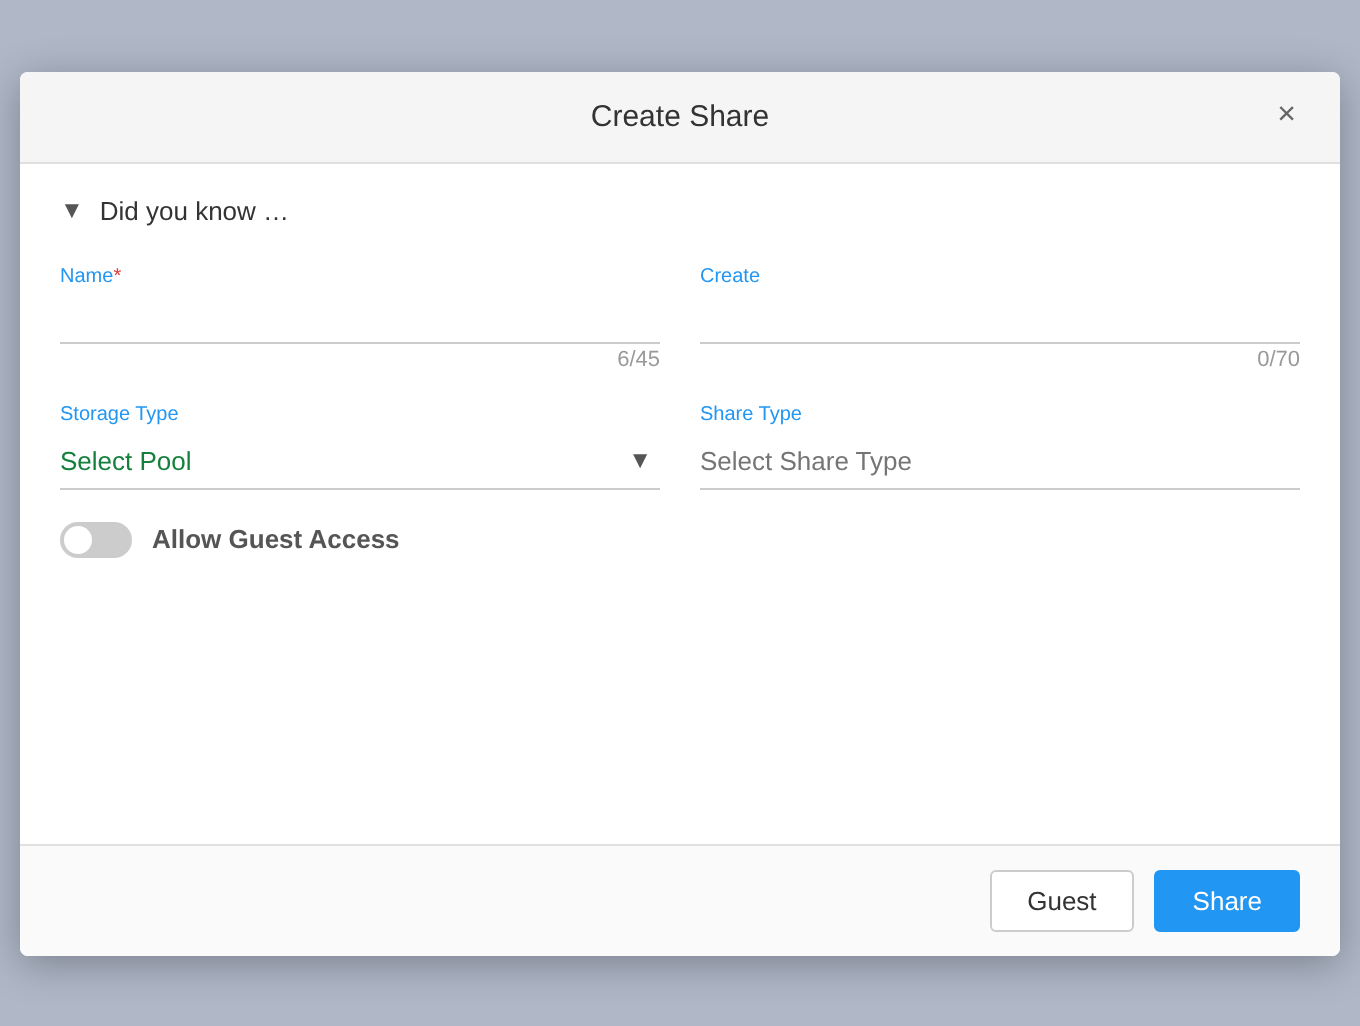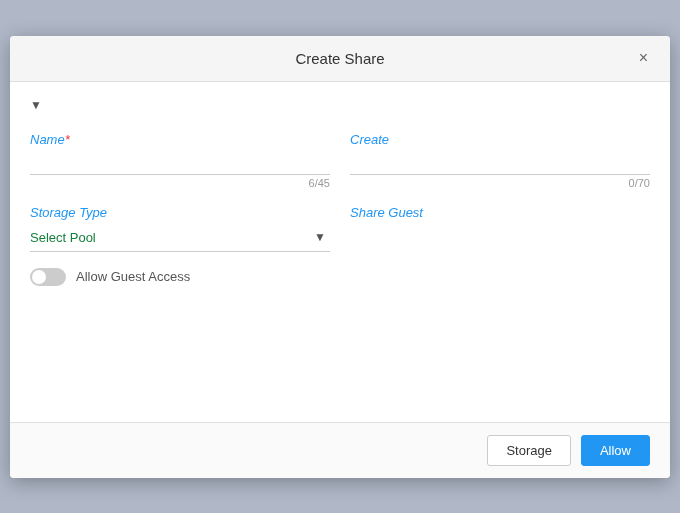--- a/index.html
+++ b/index.html
@@ -80,24 +80,23 @@
       gap: 20px;
       margin-bottom: 16px;
     }
     .form-group {
       flex: 1;
       display: flex;
       flex-direction: column;
     }
     .form-label {
       color: #2196F3;
-      font-size: 13px;
+      font-size: 10px;
       margin-bottom: 4px;
       cursor: pointer;
-      font-style: italic;
     }
     .form-label .required {
       color: #e53935;
     }
     .form-input {
       border: none;
       border-bottom: 1px solid #ccc;
       outline: none;
       padding: 4px 0;
       font-size: 13px;
@@ -182,20 +181,21 @@
     }
     .toggle input:checked + .toggle-slider {
       background: #2196F3;
     }
     .toggle input:checked + .toggle-slider:before {
       transform: translateX(18px);
     }
     .toggle-label {
       font-size: 13px;
       color: #555;
+      font-weight: bold;
     }
     .modal-footer {
       display: flex;
       justify-content: flex-end;
       gap: 10px;
       padding: 12px 20px;
       border-top: 1px solid #e0e0e0;
       background: #fafafa;
     }
     .btn {
@@ -225,20 +225,21 @@
     <div class="modal-header">
       <span class="modal-title">Create Share</span>
       <button class="modal-close">×</button>
     </div>
 
     <div class="modal-body">
       <div class="modal-content-area">
 
         <div class="info-banner">
           <span class="info-banner-arrow">▼</span>
+          <span class="info-banner-text">Did you know …</span>
         </div>
 
         <div class="form-row">
           <div class="form-group">
             <span class="form-label">
               <span>Name</span><span class="required">*</span>
             </span>
             <input class="form-input" type="text" style="">
             <div class="char-count">6/45</div>
           </div>
@@ -253,32 +254,33 @@
           <div class="form-group">
             <span class="form-label">Storage Type</span>
             <div class="form-select-wrapper">
               <select class="form-select">
                 <option value="">Select Pool</option>
               </select>
               <span class="select-arrow">▼</span>
             </div>
           </div>
           <div class="form-group">
-            <span class="form-label">Share Guest</span>
+            <span class="form-label">Share Type</span>
+            <input class="share-type-input" type="text" placeholder="Select Share Type" style="">
           </div>
         </div>
 
         <div class="toggle-row">
           <label class="toggle">
             <input type="checkbox" style="">
             <span class="toggle-slider"></span>
           </label>
           <span class="toggle-label">Allow Guest Access</span>
         </div>
       </div>
     </div>
 
     <div class="modal-footer">
-      <button class="btn">Storage</button>
-      <button class="btn btn-primary">Allow</button>
+      <button class="btn">Guest</button>
+      <button class="btn btn-primary">Share</button>
     </div>
   </div>
 </div>
 
 </body></html>

